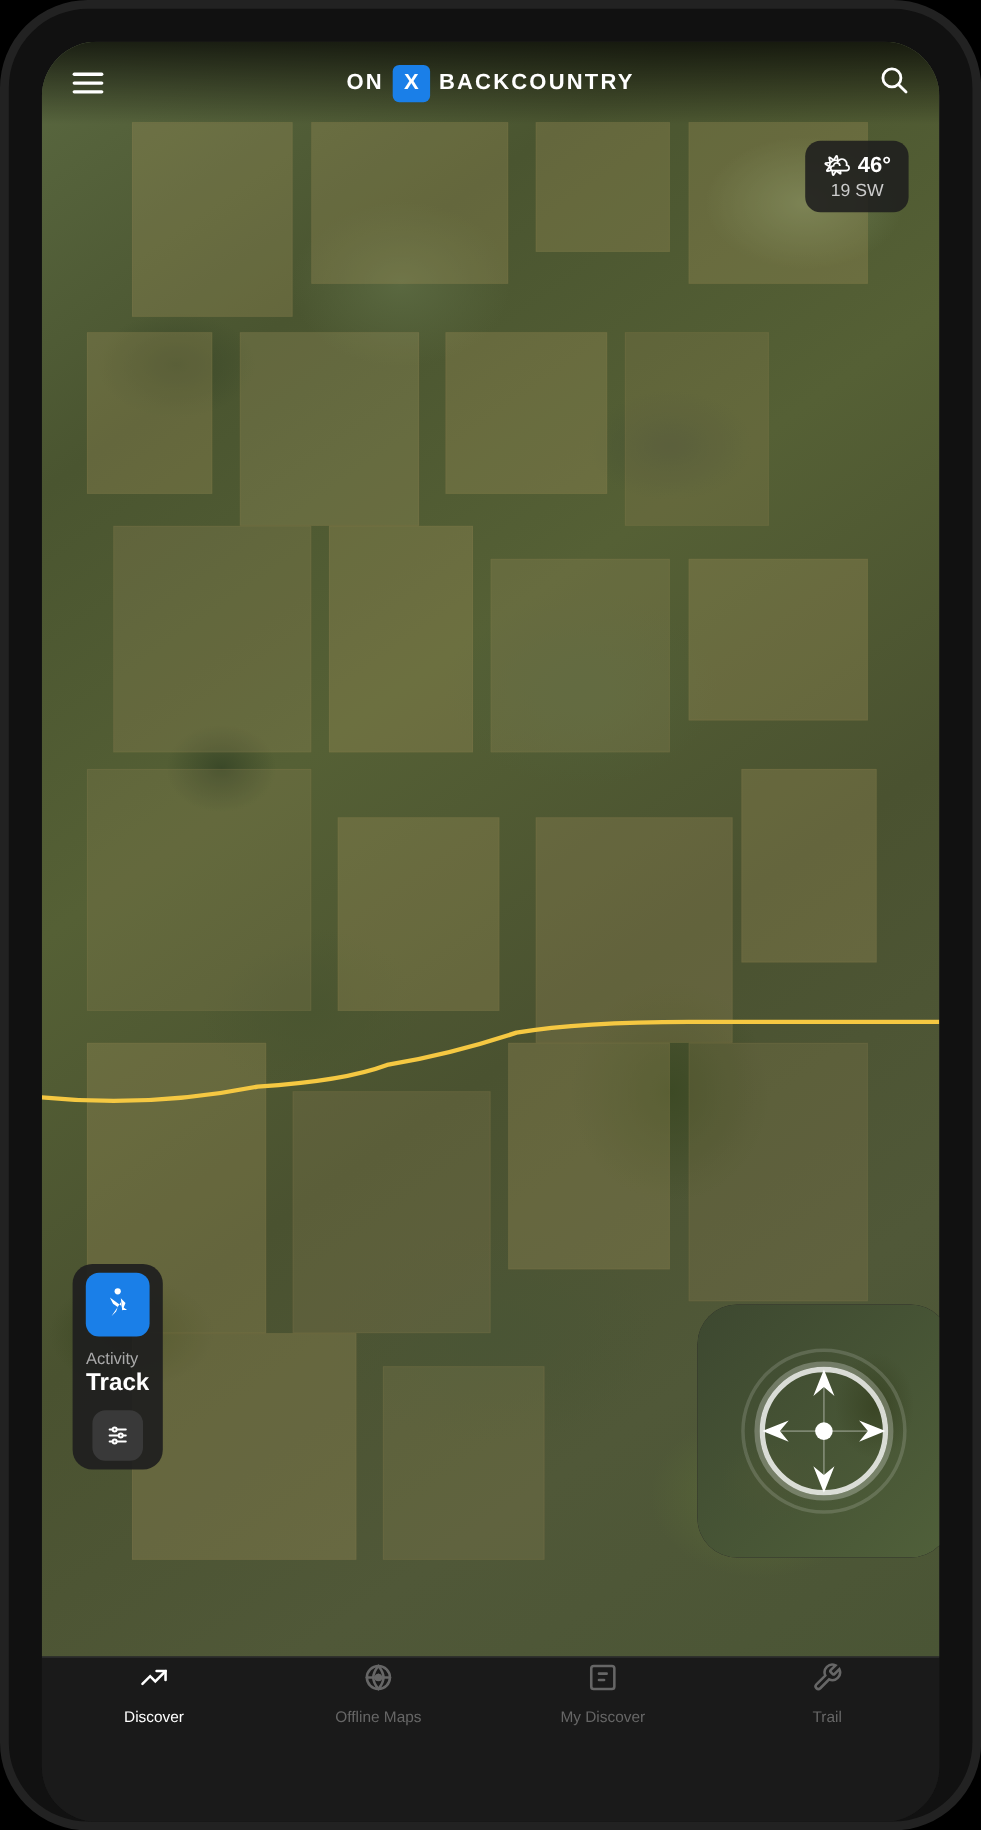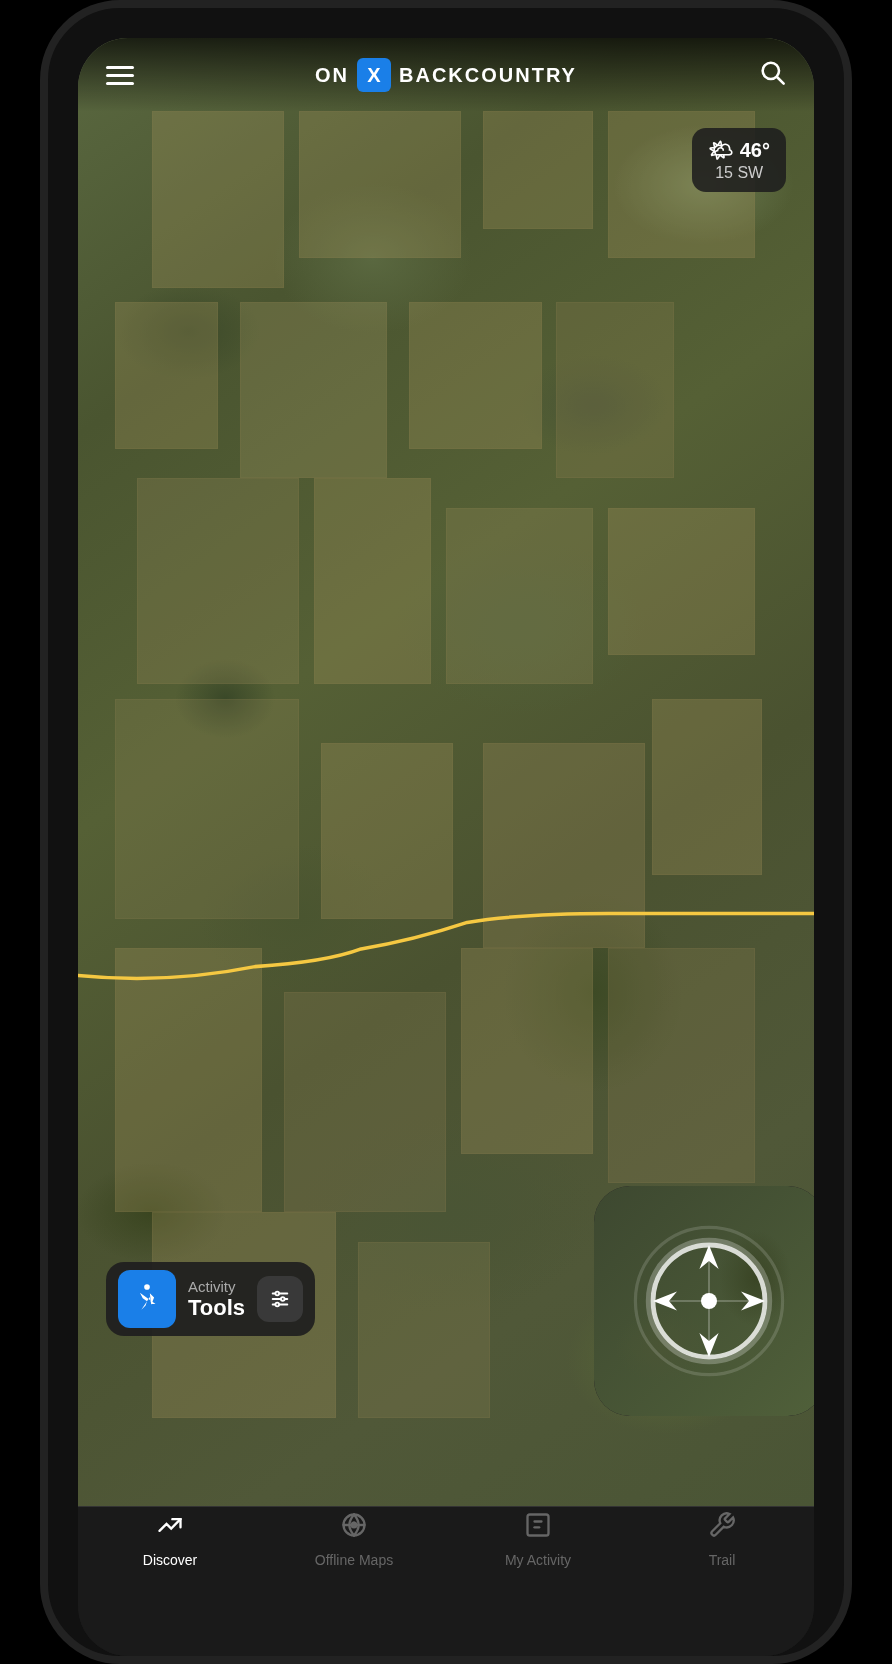--- a/index.html
+++ b/index.html
@@ -5,21 +5,21 @@
     * { margin: 0; padding: 0; box-sizing: border-box; }
     body {
       background: #000;
       display: flex;
       justify-content: center;
       align-items: center;
       min-height: 100vh;
       font-family: -apple-system, BlinkMacSystemFont, 'Helvetica Neue', Arial, sans-serif;
     }
     .phone-frame {
-      width: 812px;
+      width: 892px;
       height: 1664px;
       background: #111;
       border-radius: 80px;
       position: relative;
       overflow: hidden;
       border: 8px solid #222;
     }
     .screen {
       position: absolute;
       top: 30px;
@@ -200,20 +200,21 @@
       position: absolute;
       bottom: 170px;
       left: 28px;
       background: rgba(30, 30, 30, 0.92);
       border-radius: 18px;
       display: flex;
       align-items: center;
       gap: 12px;
       padding: 8px 12px;
       z-index: 5;
+      flex-direction: column;
     }
     .activity-icon-box {
       background: #1a7fe8;
       border-radius: 12px;
       width: 58px;
       height: 58px;
       display: flex;
       align-items: center;
       justify-content: center;
     }
@@ -376,21 +377,21 @@
             <line x1="16.5" y1="16.5" x2="22" y2="22"></line>
           </svg>
         </div>
       </div>
 
       <div class="weather-widget">
         <div class="weather-top">
           <span class="weather-icon">🌤</span>
           <span>46°</span>
         </div>
-        <div class="weather-bottom">15 SW</div>
+        <div class="weather-bottom">19 SW</div>
       </div>
 
       <div class="layers-btn">
         <span class="layers-icon">
           <svg width="28" height="28" viewBox="0 0 24 24" fill="none" stroke="#fff" stroke-width="2" stroke-linecap="round" stroke-linejoin="round">
             <polygon points="12 2 2 7 12 12 22 7 12 2"></polygon>
             <polyline points="2 12 12 17 22 12"></polyline>
             <polyline points="2 17 12 22 22 17"></polyline>
           </svg>
         </span>
@@ -399,21 +400,21 @@
       <div class="activity-pill">
         <div class="activity-icon-box">
           <svg viewBox="0 0 24 24">
             <circle cx="12" cy="3.5" r="2"></circle>
             <path d="M7 7.5l2 4 3 2 2-3 1 5h3M6 20l3-5"></path>
             <path d="M12 13.5l-1 3-3 3M14 8l3 3-2 5"></path>
           </svg>
         </div>
         <div class="activity-text">
           <span class="activity-label">Activity</span>
-          <span class="activity-name">Tools</span>
+          <span class="activity-name">Track</span>
         </div>
         <div class="activity-settings">
           <svg width="22" height="22" viewBox="0 0 24 24" fill="none" stroke="#fff" stroke-width="2" stroke-linecap="round">
             <line x1="4" y1="6" x2="20" y2="6"></line>
             <line x1="4" y1="12" x2="20" y2="12"></line>
             <line x1="4" y1="18" x2="20" y2="18"></line>
             <circle cx="9" cy="6" r="2" fill="#555" stroke="#fff"></circle>
             <circle cx="15" cy="12" r="2" fill="#555" stroke="#fff"></circle>
             <circle cx="9" cy="18" r="2" fill="#555" stroke="#fff"></circle>
           </svg>
@@ -472,21 +473,21 @@
       </div>
 
       <div class="nav-item">
         <span class="nav-icon">
           <svg width="28" height="28" viewBox="0 0 24 24" fill="none" stroke="#666" stroke-width="2" stroke-linecap="round">
             <rect x="3" y="3" width="18" height="18" rx="2"></rect>
             <line x1="9" y1="9" x2="15" y2="9"></line>
             <line x1="9" y1="14" x2="13" y2="14"></line>
           </svg>
         </span>
-        <span class="nav-label">My Activity</span>
+        <span class="nav-label">My Discover</span>
       </div>
 
       <div class="nav-item">
         <span class="nav-icon">
           <svg width="28" height="28" viewBox="0 0 24 24" fill="none" stroke="#666" stroke-width="2" stroke-linecap="round">
             <path d="M14.7 6.3a1 1 0 000 1.4l1.6 1.6a1 1 0 001.4 0l3.77-3.77a6 6 0 01-7.94 7.94l-6.91 6.91a2.12 2.12 0 01-3-3l6.91-6.91a6 6 0 017.94-7.94l-3.76 3.76z"></path>
           </svg>
         </span>
         <span class="nav-label">Trail</span>
       </div>

